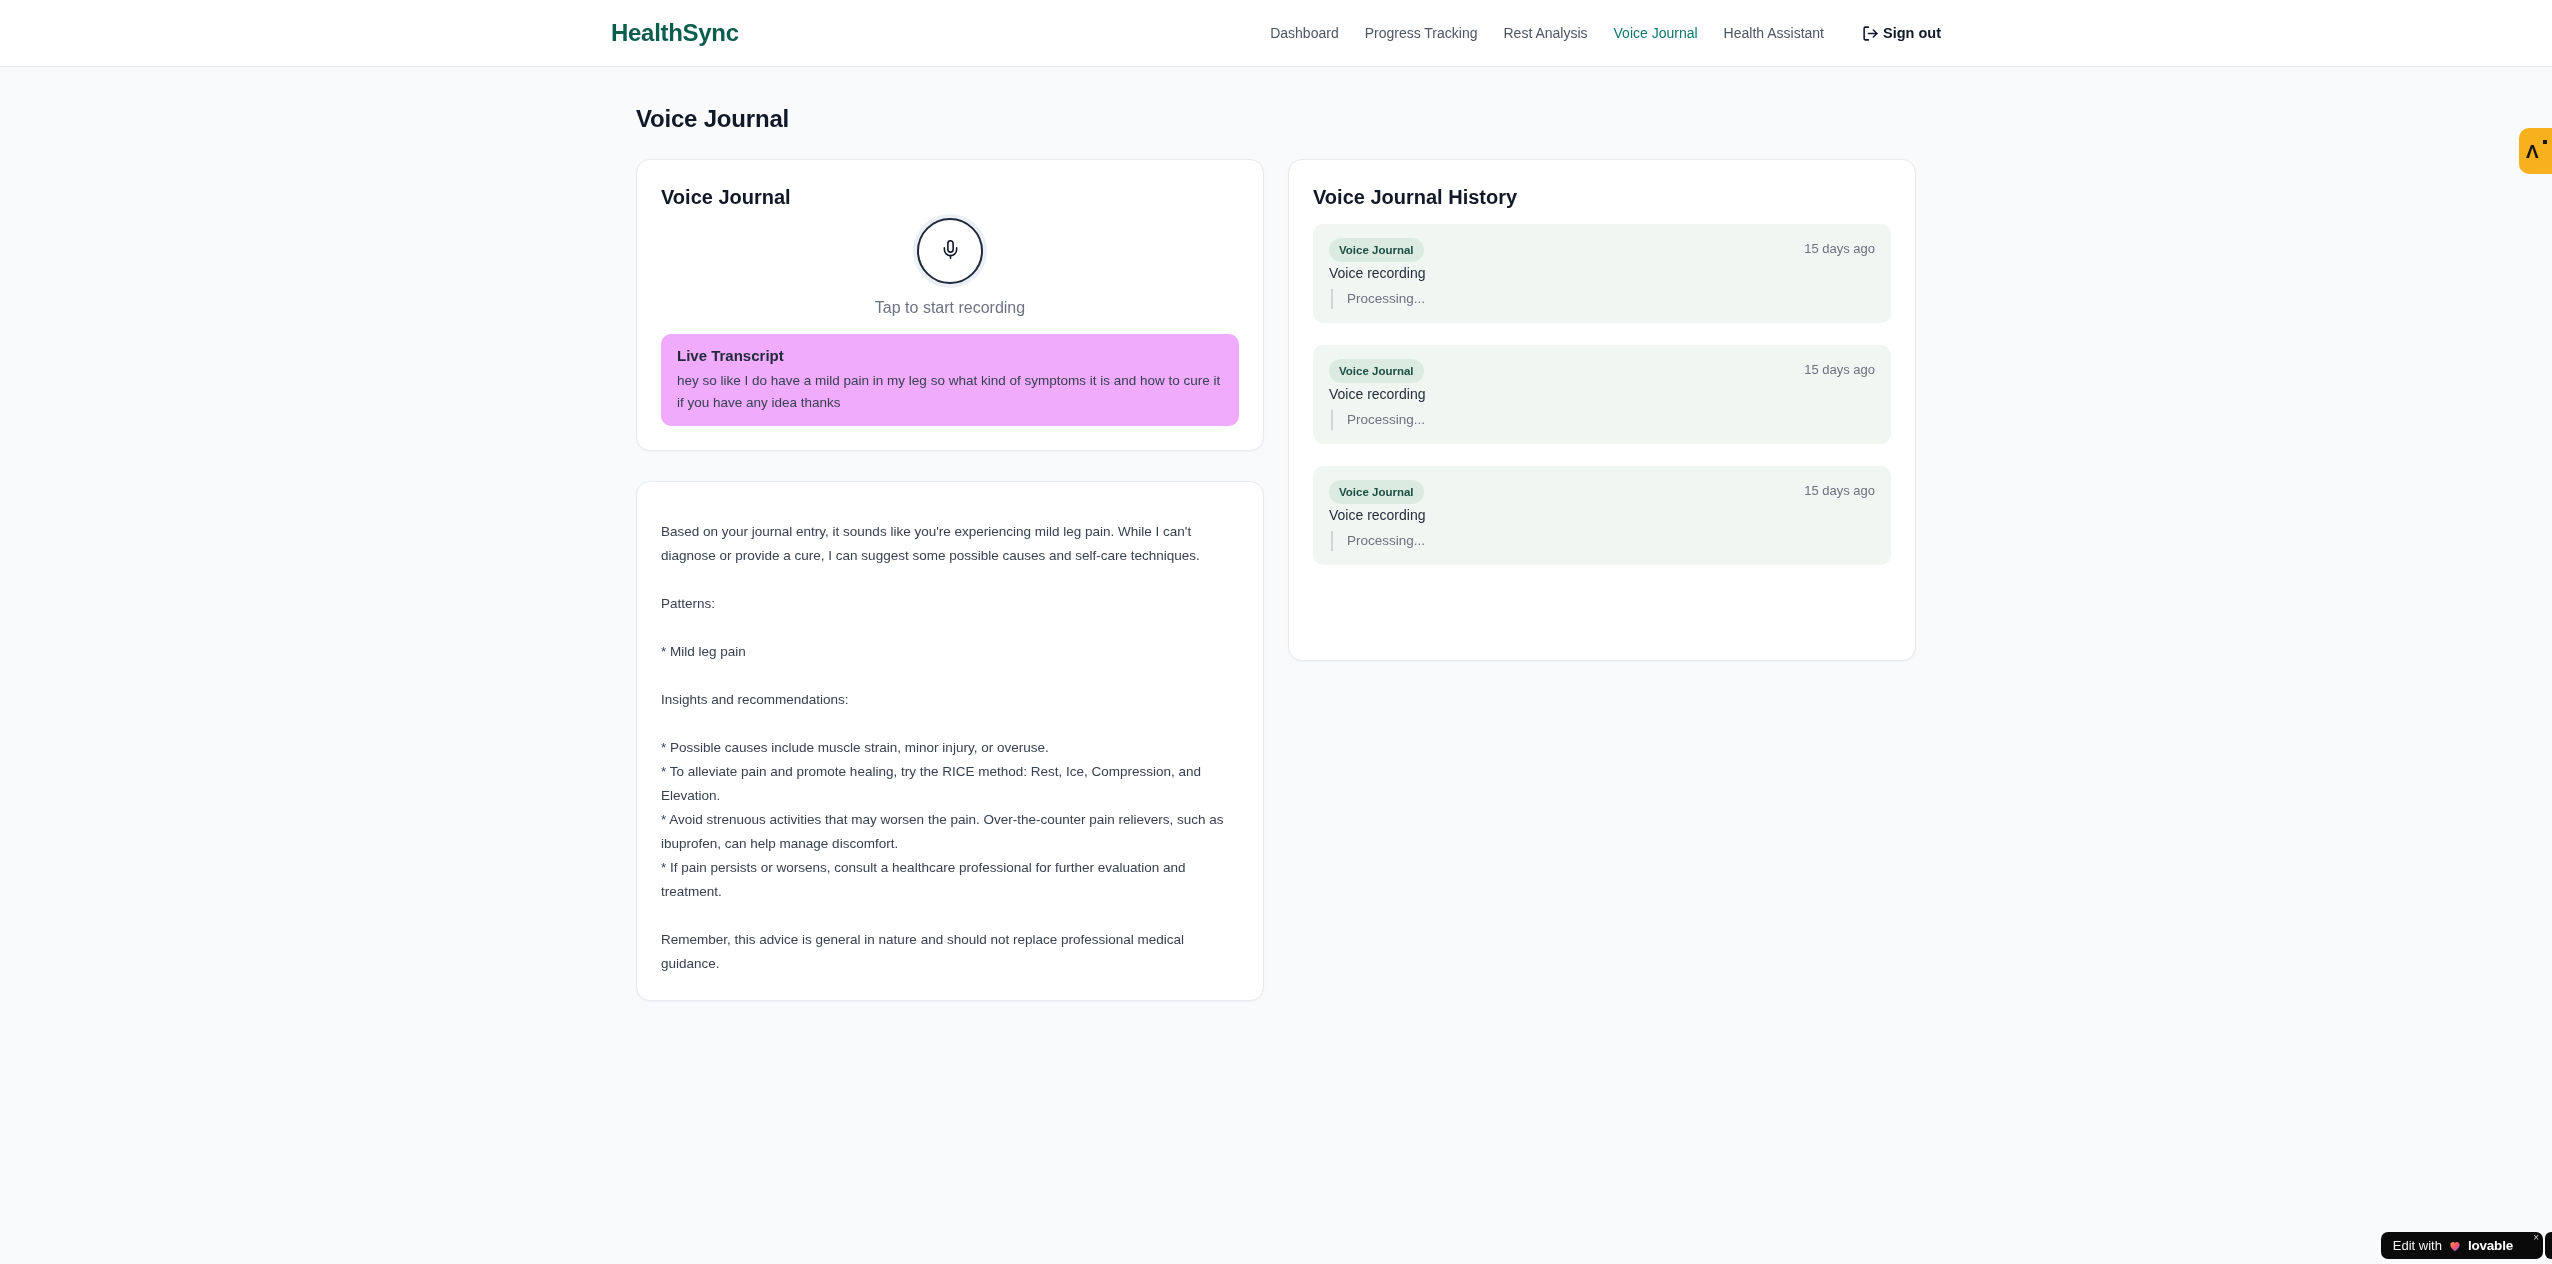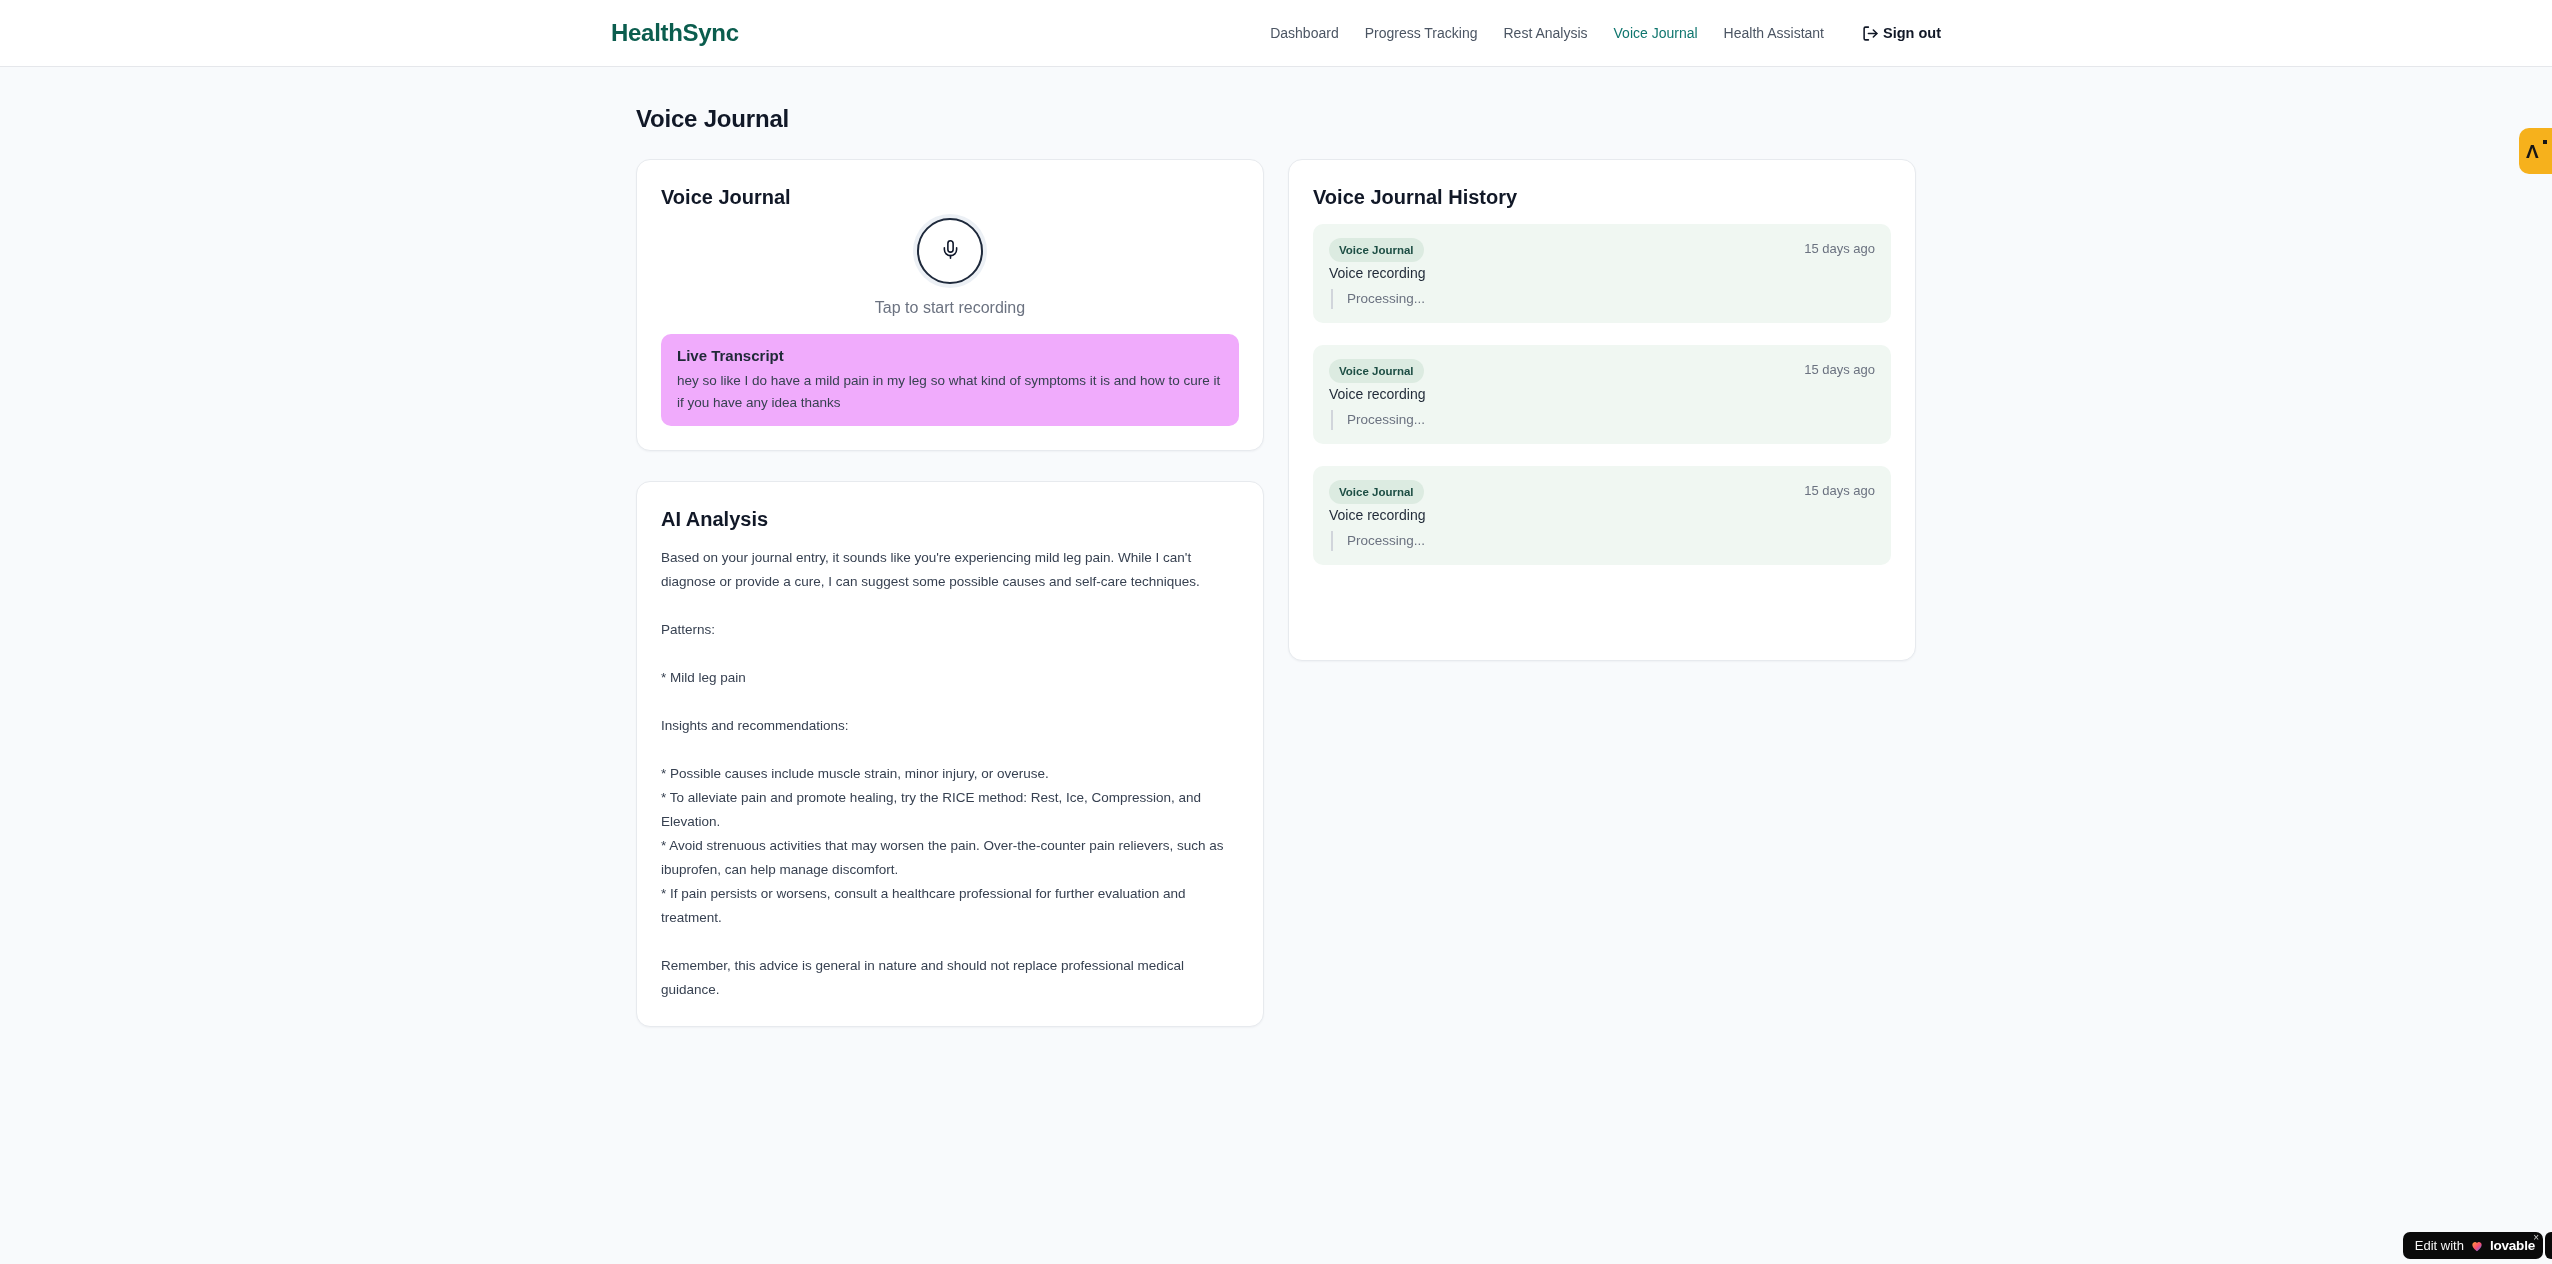--- a/index.html
+++ b/index.html
@@ -83,21 +83,21 @@
     display:flex; align-items:center; justify-content:flex-start;
     padding-left:7px; cursor:pointer; border:none;
   }
   .edge-tab .glyph { font-size:19px; font-weight:700; color:#161616; line-height:1; }
   .edge-tab .tick {
     position:absolute; top:12px; left:24px; width:4px; height:4px; background:#161616;
   }
   .lovable-badge {
     position:absolute; right:9px; bottom:5px; height:27px; min-width:135px;
     background:#0a0a0a; border-radius:7px; color:#f5f5f5;
-    display:flex; align-items:center; gap:6px; padding:0 8px 0 12px; cursor:pointer;
+    display:flex; align-items:center; gap:6px; padding:0 30px 0 12px; cursor:pointer;
   }
   .lovable-badge .prefix { font-size:13px; }
   .lovable-badge .brand { font-size:13.5px; font-weight:800; letter-spacing:-0.2px; color:#ffffff; }
   .lovable-badge .close {
     position:absolute; top:1px; right:4px; font-size:10px; color:#d4d4d4; cursor:pointer; line-height:10px;
   }
   .edge-sliver {
     position:absolute; right:0; bottom:5px; width:7px; height:27px;
     background:#0a0a0a; border-radius:6px 0 0 6px; cursor:pointer; border:none;
   }
@@ -149,21 +149,20 @@
           </button>
           <p class="mic-caption">Tap to start recording</p>
         </div>
         <div class="transcript">
           <h3>Live Transcript</h3>
           <p>hey so like I do have a mild pain in my leg so what kind of symptoms it is and how to cure it if you have any idea thanks</p>
         </div>
       </section>
 
       <section class="card">
-        <h2>AI Analysis</h2>
         <div class="analysis-body">Based on your journal entry, it sounds like you're experiencing mild leg pain. While I can't diagnose or provide a cure, I can suggest some possible causes and self-care techniques.
 
 Patterns:
 
 * Mild leg pain
 
 Insights and recommendations:
 
 * Possible causes include muscle strain, minor injury, or overuse.
 * To alleviate pain and promote healing, try the RICE method: Rest, Ice, Compression, and Elevation.

